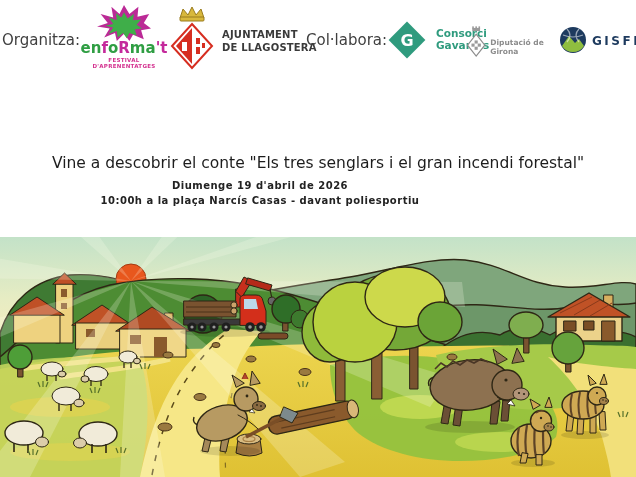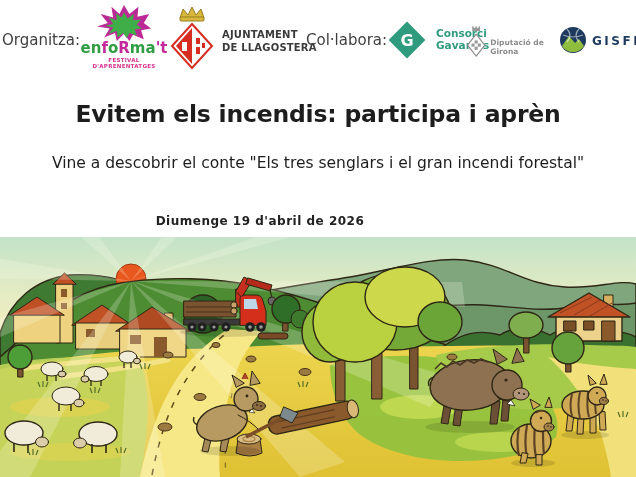--- a/index.html
+++ b/index.html
@@ -37,21 +37,21 @@
   .title {
     position:absolute; top:84px; left:0; width:636px; text-align:center;
     font-size:23.5px; font-weight:700; color:#1d1d1d; letter-spacing:-.2px;
   }
   .subtitle {
     position:absolute; top:141px; left:50%; transform:translateX(-50%);
     white-space:nowrap; font-size:15.5px; font-weight:400; color:#1d1d1d;
   }
   .details {
     position:absolute; top:178px; left:0; width:520px; text-align:center;
-    font-size:12px; font-weight:700; letter-spacing:.5px; color:#222; line-height:15px;margin-top:36px;
+    font-size:10px; font-weight:700; letter-spacing:.5px; color:#222; line-height:15px;
   }
   .details p { margin:0; }
 
   
   .illus { position:absolute; left:0; top:237px; width:636px; height:240px; }
   svg .ol  { stroke:#2e2715; stroke-width:1.4px; stroke-linejoin:round; stroke-linecap:round; }
   svg .ol2 { stroke:#2e2715; stroke-width:1px;   stroke-linejoin:round; stroke-linecap:round; }
 </style>
 </head>
 <body>
@@ -121,24 +121,24 @@
     <div class="logo lg-gf">
       <svg width="28" height="28" viewBox="0 0 28 28">
         <circle cx="14" cy="14" r="13" fill="#1d3a5e"></circle>
         <path d="M 3,20 L 10,10 L 16,17 L 20,13 L 25,20 A 13 13 0 0 1 3,20 Z" fill="#8fbe3f"></path>
         <path d="M 8,3 Q 14,9 8,16 M 20,3 Q 14,9 20,16 M 4,9 Q 14,13 24,9" stroke="#ffffff" stroke-opacity=".55" stroke-width="1.2" fill="none"></path>
       </svg>
       <span class="gf-text">GISFER</span>
     </div>
   </div>
 
-  <h1 class="title">Evitem els incendis: participa i aprèn</h1>
   <h2 class="subtitle">Vine a descobrir el conte "Els tres senglars i el gran incendi forestal"</h2>
   <div class="details">
     <p>Diumenge 19 d'abril de 2026</p>
+    <p>10:00h a la plaça Narcís Casas - davant poliesportiu</p>
   </div>
 
   <div class="illus">
   <svg width="636" height="240" viewBox="0 0 636 240" preserveAspectRatio="none">
     <defs>
       <linearGradient id="sky" x1="0" y1="0" x2="0" y2="1">
         <stop offset="0" stop-color="#c3e2c8"></stop>
             <stop offset=".55" stop-color="#e6ecc3"></stop>
             <stop offset="1" stop-color="#f8edbd"></stop>
       </linearGradient>

